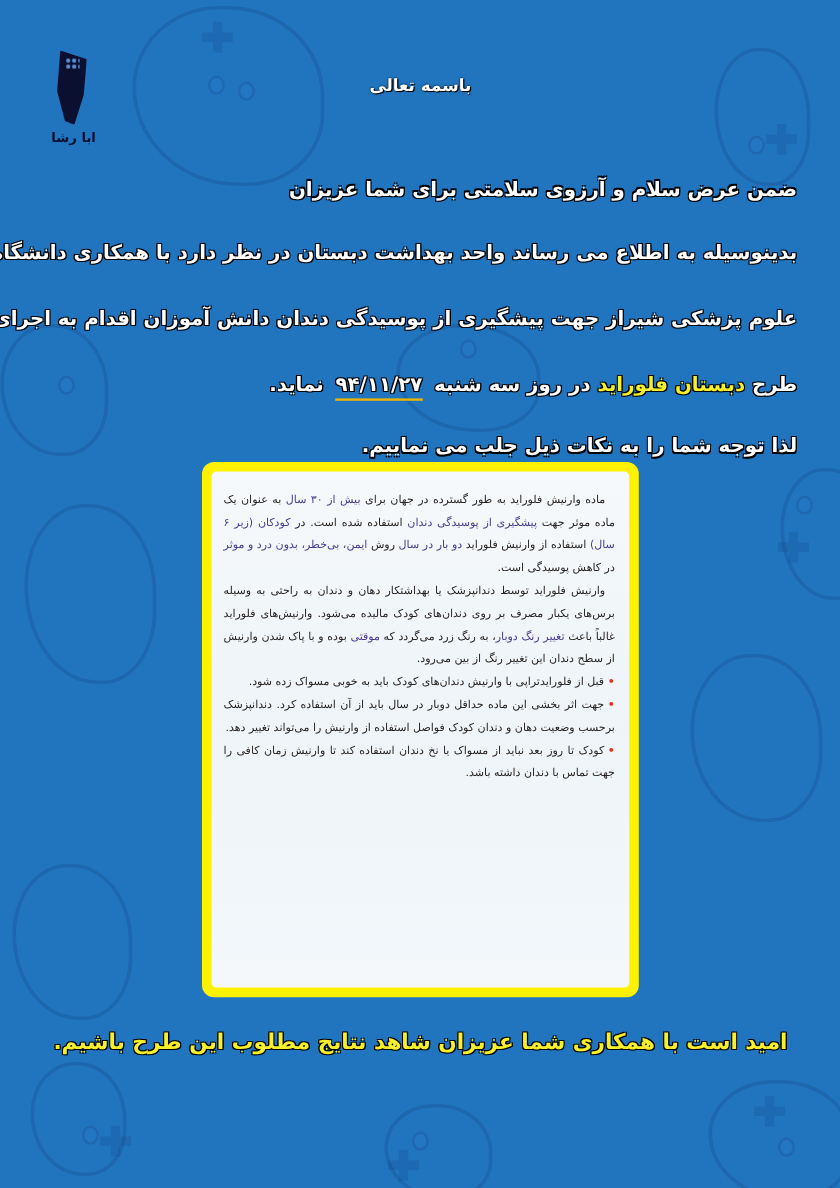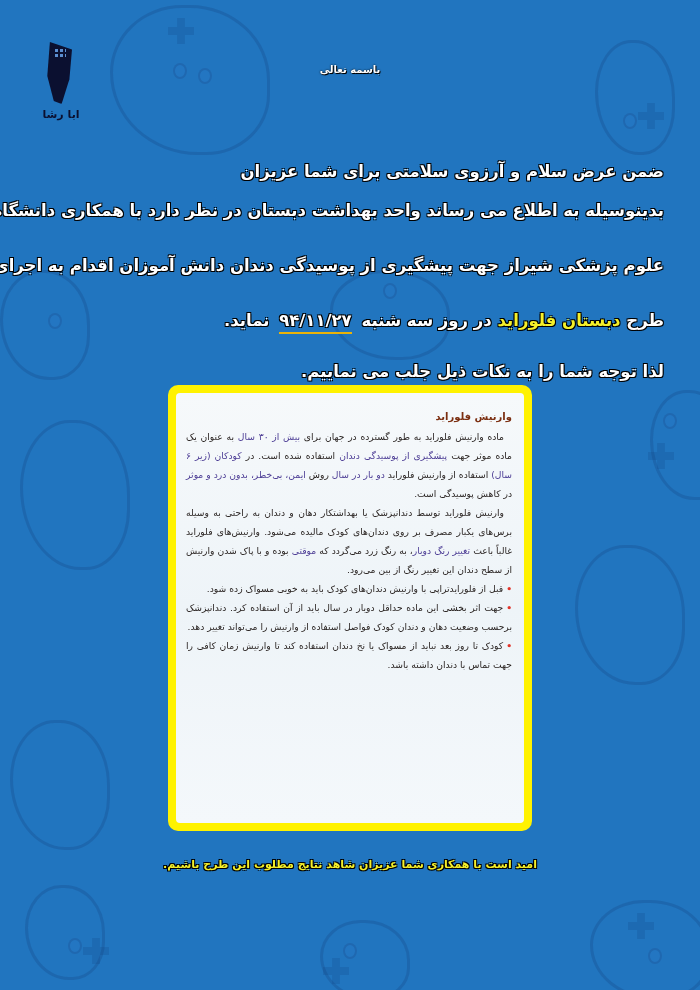--- a/index.html
+++ b/index.html
@@ -54,21 +54,21 @@
       font-size: 11px; font-weight: bold;
       color: #0b1030;
       text-align: center;
       letter-spacing: 1px;
     }
     .heading-top {
       position: absolute;
       top: 64px; left: 0; width: 700px;
       text-align: center;
       color: #ffffff;
-      font-size: 10px; font-weight: bold;
+      font-size: 14px; font-weight: bold;
       text-shadow: 0 0 2px #000, 1px 1px 0 #000;
     }
     .para {
       position: absolute;
       right: 36px;
       color: #ffffff;
       font-size: 16.5px;
       font-weight: bold;
       text-shadow: 1px 1px 0 #000, -1px 1px 0 #000, 1px -1px 0 #000, -1px -1px 0 #000;
       white-space: nowrap;
@@ -119,21 +119,21 @@
     .bullet {
       color: #e2342a;
       font-weight: bold;
       margin-left: 3px;
     }
     .closing {
       position: absolute;
       top: 858px; left: 0; width: 700px;
       text-align: center;
       color: #f5f02a;
-      font-size: 11px;
+      font-size: 18px;
       font-weight: bold;
       text-shadow: 1px 1px 0 #000, -1px 1px 0 #000, 1px -1px 0 #000, -1px -1px 0 #000;
       white-space: nowrap;
     }
   </style>
 </head>
 <body>
 
 <div class="bg-doodle" style="left:110px; top:5px; width:160px; height:150px;">
   <span class="eye" style="left:60px; top:55px;"></span>
@@ -170,36 +170,35 @@
   <span class="band" style="left:35px; top:10px;"></span>
 </div>
 
 <div class="logo">
   <div class="logo-mark"></div>
   <div class="logo-text">ابا رشا</div>
 </div>
 
 <div class="heading-top">باسمه تعالی</div>
 
-<div class="para" style="top:162px;">ضمن عرض سلام و آرزوی سلامتی برای شما عزیزان</div>
+<div class="para" style="top:148px;">ضمن عرض سلام و آرزوی سلامتی برای شما عزیزان</div>
 <div class="para" style="top:201px;">بدینوسیله به اطلاع می رساند واحد بهداشت دبستان در نظر دارد با همکاری دانشگاه</div>
 <div class="para" style="top:256px;">علوم پزشکی شیراز جهت پیشگیری از پوسیدگی دندان دانش آموزان اقدام به اجرای</div>
 <div class="para" style="top:311px;">
   <span>طرح</span>
   <span class="hl-yellow">دبستان</span>
   <span class="hl-yellow">فلوراید</span>
   <span>در روز سه شنبه</span>
   <span class="underline-date">۹۴/۱۱/۲۷</span>
   <span>نماید.</span>
 </div>
 <div class="para" style="top:362px;">لذا توجه شما را به نکات ذیل جلب می نماییم.</div>
 
 <div class="info-box">
   <div class="info-inner">
-    <div class="info-title">وارنیش فلوراید</div>
     <div class="info-para">
       <span>ماده وارنیش فلوراید به طور گسترده در جهان برای</span>
       <span class="kw">بیش از ۳۰ سال</span>
       <span>به عنوان یک ماده موثر جهت</span>
       <span class="kw">پیشگیری از پوسیدگی دندان</span>
       <span>استفاده شده است. در</span>
       <span class="kw">کودکان (زیر ۶ سال)</span>
       <span>استفاده از وارنیش فلوراید</span>
       <span class="kw">دو بار در سال</span>
       <span>روش</span>

